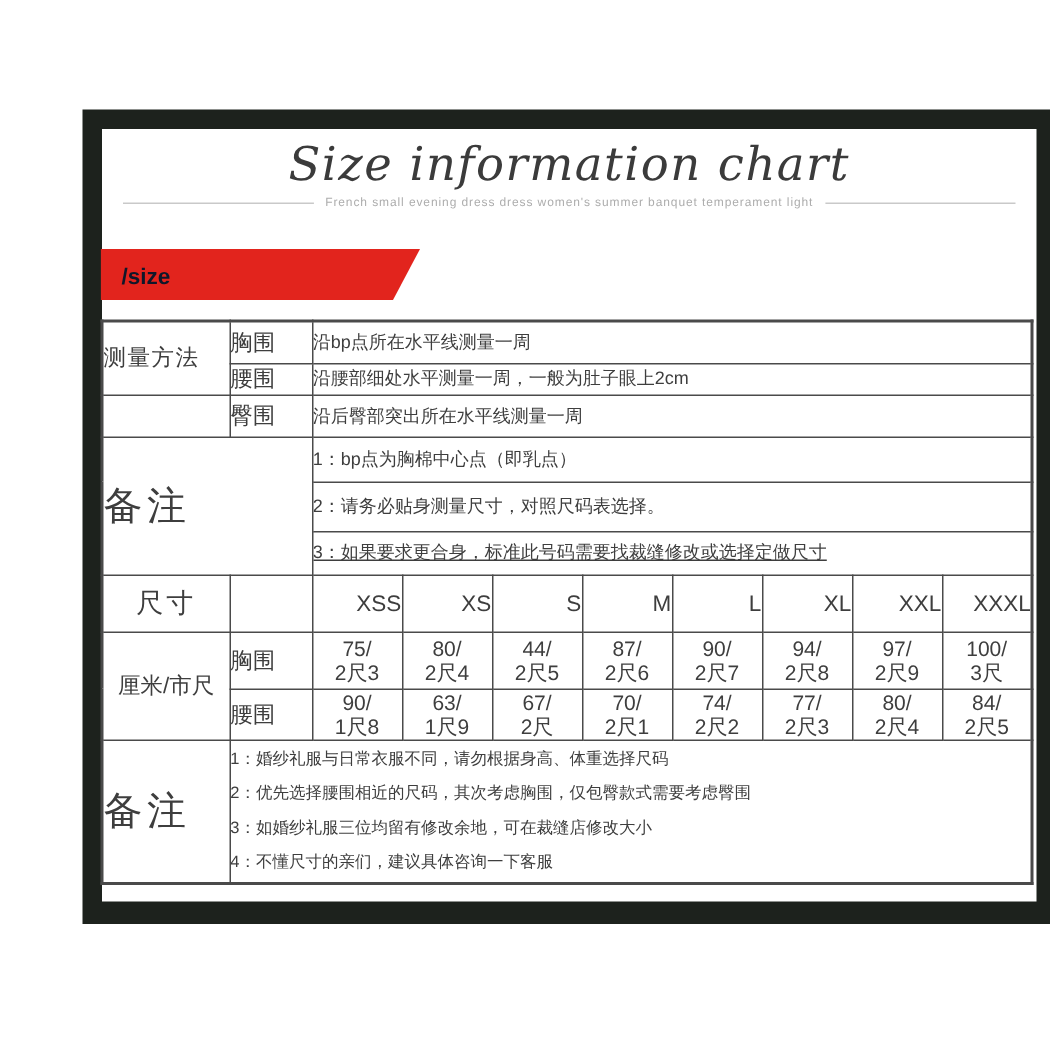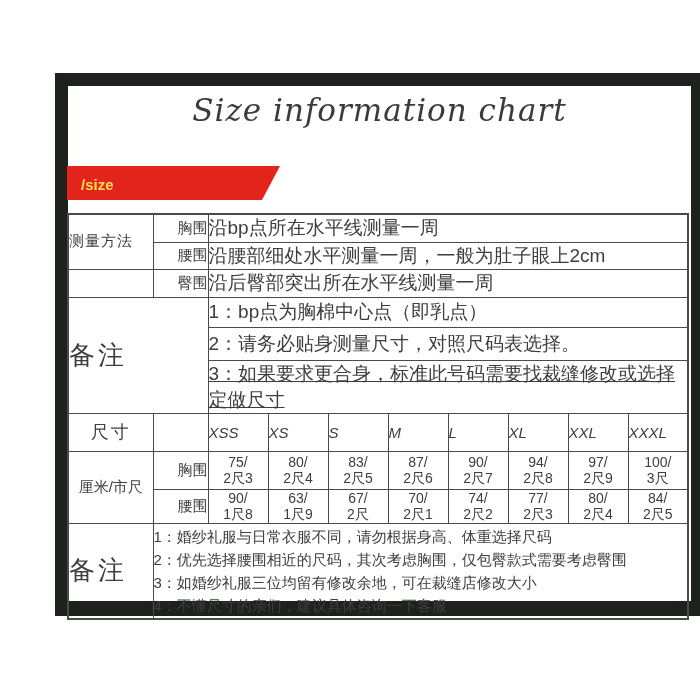--- a/index.html
+++ b/index.html
@@ -40,56 +40,60 @@
   .banner{
     position:absolute;left:-1px;top:80px;width:213px;height:34px;
     background:var(--banner-color,#e2241d);
     clip-path:polygon(0 0,100% 0,calc(100% - 18px) 100%,0 100%);
     display:flex;align-items:center;padding-left:13px;box-sizing:border-box;
   }
   .banner-zh{
     color:#ffffff;font-size:23px;font-weight:bold;letter-spacing:1px;line-height:34px;
   }
   .banner-en{
-    color:#fde047;font-size:15px;font-weight:bold;align-self:flex-end;
+    color:#0f172a;font-size:15px;font-weight:bold;align-self:flex-end;
     line-height:30px;margin-left:1px;
   }
   table.size-chart{
     position:absolute;left:-1px;top:127px;width:621px;
     border-collapse:collapse;table-layout:fixed;
   }
   table.size-chart td{
     border:1px solid var(--border);
     padding:0;vertical-align:middle;color:var(--text);
     overflow:hidden;
   }
   table.size-chart{border:2px solid var(--border);}
   .hdr{ font-size:15px;letter-spacing:1px; }
   .hdr-mid{ text-align:center;font-size:15px;letter-spacing:0px; }
   .hdr-big{ text-align:left;font-size:26px;letter-spacing:3px; }
   .hdr-size{ text-align:center;font-size:18px;letter-spacing:2px; }
-  .sub{ text-align:right;font-size:15px; }
-  .desc{ font-size:19px;padding-left:12px;text-align:left; }
-  .szhead{ text-align:left;font-size:15px;color:#4c4c4c;font-style:italic; }
+  .sub{ text-align:left;font-size:15px; }
+  .desc{ font-size:12px;padding-left:12px;text-align:left; }
+  .szhead{ text-align:right;font-size:15px;color:#4c4c4c; }
   .val{ text-align:center;font-size:14px;line-height:16px; }
   .notes-cell{ padding:7px 0 7px 48px;text-align:left; }
-  .notes-cell div{ font-size:15px;line-height:23px; }
+  .notes-cell div{ font-size:11px;line-height:23px; }
   
   .r1{height:28px;} .r2{height:21px;} .r3{height:28px;}
   .r4{height:30px;} .r5{height:33px;} .r6{height:29px;text-decoration:underline;}
   .r7{height:38px;} .r8{height:38px;} .r9{height:34px;} .r10{height:96px;}
 </style>
 </head>
 <body>
 
 <div class="frame">
   <div class="frame-inner">
 
     <div class="title">Size information chart</div>
 
+    <div class="subtitle-row">
+      <div class="subtitle-line"></div>
+      <span class="subtitle-text">French small evening dress dress women's summer banquet temperament light</span>
+    </div>
 
     <div class="banner">
       <span class="banner-en">/size</span>
     </div>
 
     <table class="size-chart">
       <colgroup>
         <col style="width:85px">
           <col style="width:55px">
         <col style="width:60px">
@@ -147,21 +151,21 @@
         <td class="sub">胸围</td>
         <td class="val">
               <div>75/</div>
               <div>2尺3</div>
             </td>
         <td class="val">
               <div>80/</div>
               <div>2尺4</div>
             </td>
         <td class="val">
-              <div>83/</div>
+              <div>44/</div>
               <div>2尺5</div>
             </td>
         <td class="val">
               <div>87/</div>
               <div>2尺6</div>
             </td>
         <td class="val">
               <div>90/</div>
               <div>2尺7</div>
             </td>

